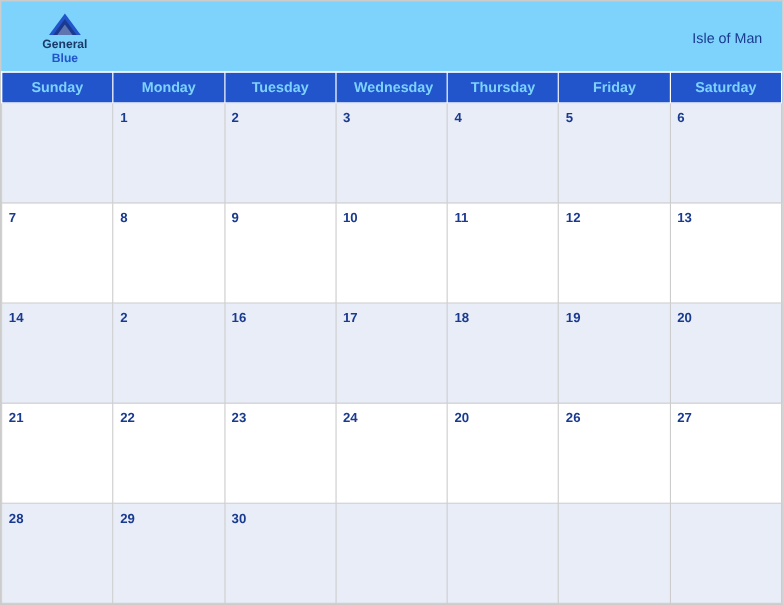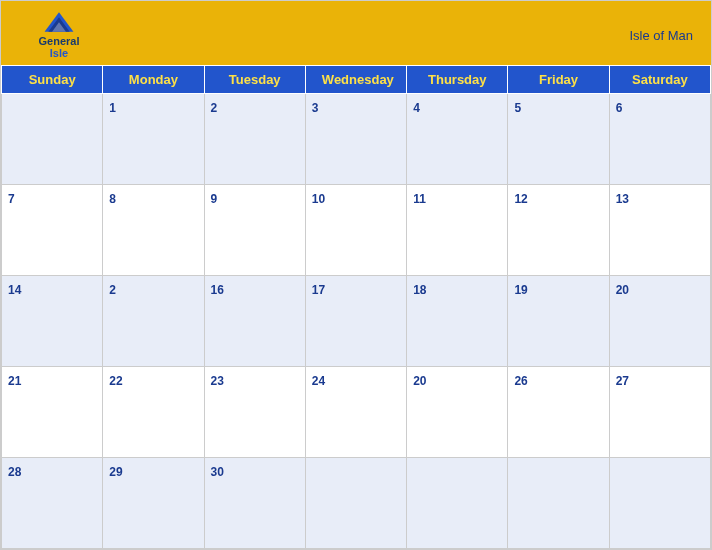--- a/index.html
+++ b/index.html
@@ -16,21 +16,21 @@
       background: #fff;
       border: 1px solid #ccc;
       display: flex;
       flex-direction: column;
     }
     .header {
       display: flex;
       align-items: center;
       justify-content: space-between;
       padding: 10px 18px 6px 18px;
-      background: #eab308;
+      background: #7dd3fc;
     }
     .logo-area {
       display: flex;
       flex-direction: column;
       align-items: center;
       width: 80px;
     }
     .logo-text-general {
       font-size: 11px;
       color: #1a3a6b;
@@ -67,21 +67,21 @@
       color: #1a3a8f;
     }
     .calendar-table {
       width: 100%;
       flex: 1;
       border-collapse: collapse;
       table-layout: fixed;
     }
     .calendar-table th {
       background: #2255cc;
-      color: #fde047;
+      color: #7dd3fc;
       text-align: center;
       font-size: 13px;
       font-weight: bold;
       padding: 6px 16px;
       border: 1px solid #fff;
     }
     .calendar-table td {
       border: 1px solid #ccc;
       vertical-align: top;
       padding: 4px 6px;
@@ -102,21 +102,21 @@
 
 <div class="calendar-container">
   <div class="header">
     <div class="logo-area">
       <svg class="logo-icon" viewBox="0 0 50 35">
         <polygon points="25,2 48,33 2,33" fill="#2255cc"></polygon>
         <polygon points="25,10 42,33 8,33" fill="#1a3a8f"></polygon>
         <polygon points="25,18 36,33 14,33" fill="#fff" opacity="0.3"></polygon>
       </svg>
       <span class="logo-text-general">General</span>
-      <span class="logo-text-blue">Isle</span>
+      <span class="logo-text-blue">Blue</span>
     </div>
     <div class="region-area">
       <span class="region-label">Isle of Man</span>
     </div>
   </div>
 
   <table class="calendar-table">
     <thead>
       <tr>
         <th>Sunday</th>

